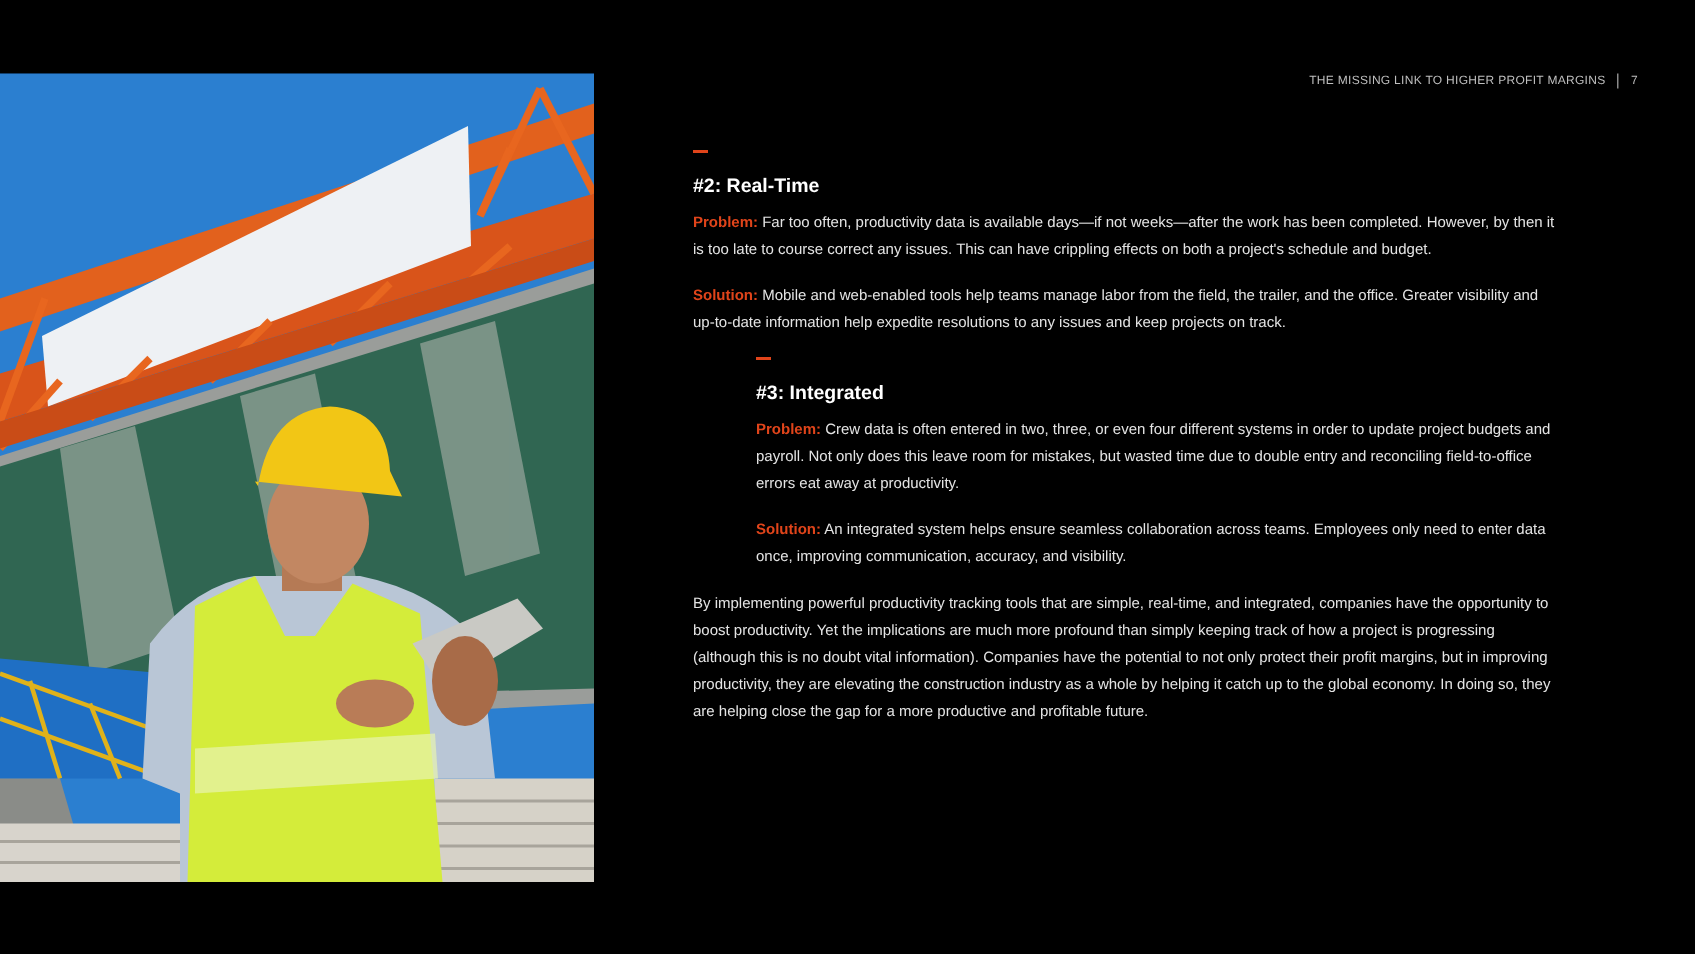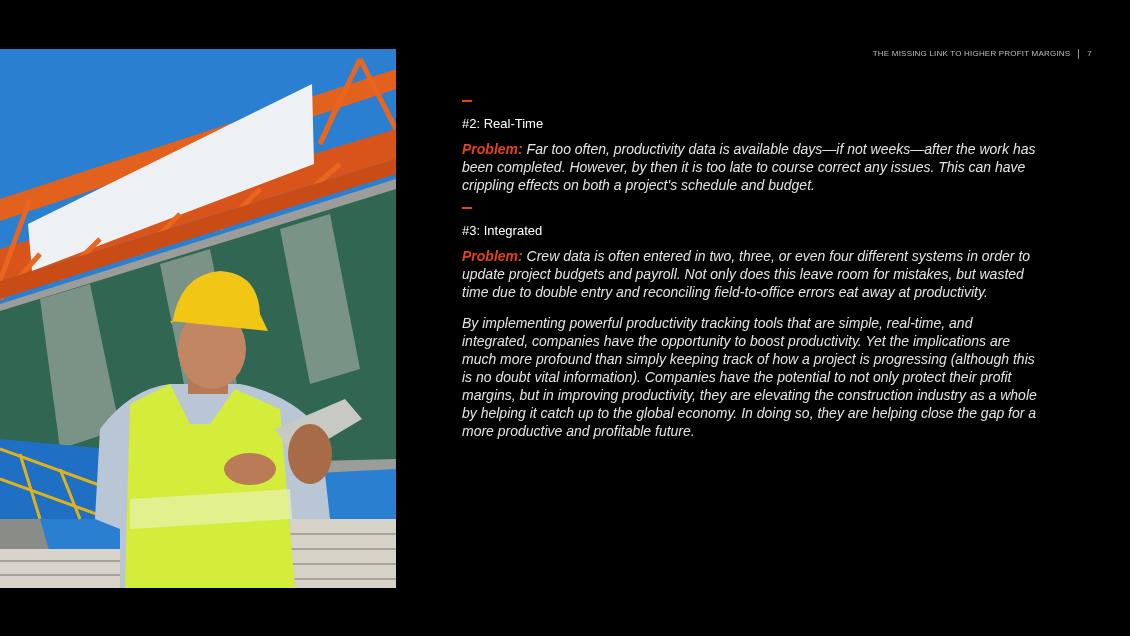--- a/index.html
+++ b/index.html
@@ -12,24 +12,24 @@
     background: linear-gradient(180deg, #1f6fc4 0%, #2a86d8 40%, #5aa3df 100%);
   }
   .photo svg { position: absolute; left: 0; top: 0; width: 396px; height: 539px; }
   .header {
     position: absolute; right: 38px; top: 49px; font-size: 8px; letter-spacing: 0.2px;
     color: #bfbfbf; display: flex; align-items: flex-start; gap: 8px;
   }
   .header .sep { width: 1px; height: 10px; background: #8a8a8a; }
   .content { position: absolute; left: 462px; top: 100px; width: 575px; }
   .dash { width: 10px; height: 2px; background: #e0441a; margin-bottom: 14px; }
-  h2 { font-size: 13px; font-weight: normal; color: #ffffff; margin: 0 0 9px 0; }
-  p { font-size: 14px; line-height: 18px; margin: 0 0 13px 0; color: #e4e4e4; font-style: italic; }
+  h2 { font-size: 13px; font-weight: bold; color: #ffffff; margin: 0 0 9px 0; }
+  p { font-size: 10px; line-height: 18px; margin: 0 0 13px 0; color: #e4e4e4; }
   .lbl { color: #e0441a; font-weight: bold; }
-  .section2 { margin-top: 2px; }
+  .section2 { margin-top: 2px; margin-left: 42px; }
 </style>
 </head>
 <body>
 
 <div class="photo">
   <svg viewBox="0 0 396 539" xmlns="http://www.w3.org/2000/svg">
 
     <rect x="0" y="0" width="396" height="539" fill="#2b7fd0"></rect>
 
     <polygon points="0,150 396,20 396,40 0,172" fill="#e2611d"></polygon>
@@ -101,22 +101,24 @@
   <span>THE MISSING LINK TO HIGHER PROFIT MARGINS</span>
   <span class="sep"></span>
   <span>7</span>
 </div>
 
 <div class="content">
   <div>
     <div class="dash"></div>
     <h2>#2: Real-Time</h2>
     <p><span class="lbl">Problem:</span><span> Far too often, productivity data is available days—if not weeks—after the work has been completed. However, by then it is too late to course correct any issues. This can have crippling effects on both a project's schedule and budget.</span></p>
+    <p><span class="lbl">Solution:</span><span> Mobile and web-enabled tools help teams manage labor from the field, the trailer, and the office. Greater visibility and up-to-date information help expedite resolutions to any issues and keep projects on track.</span></p>
   </div>
 
   <div class="section2">
     <div class="dash"></div>
     <h2>#3: Integrated</h2>
     <p><span class="lbl">Problem:</span><span> Crew data is often entered in two, three, or even four different systems in order to update project budgets and payroll. Not only does this leave room for mistakes, but wasted time due to double entry and reconciling field-to-office errors eat away at productivity.</span></p>
+    <p><span class="lbl">Solution:</span><span> An integrated system helps ensure seamless collaboration across teams. Employees only need to enter data once, improving communication, accuracy, and visibility.</span></p>
   </div>
 
   <p>By implementing powerful productivity tracking tools that are simple, real-time, and integrated, companies have the opportunity to boost productivity. Yet the implications are much more profound than simply keeping track of how a project is progressing (although this is no doubt vital information). Companies have the potential to not only protect their profit margins, but in improving productivity, they are elevating the construction industry as a whole by helping it catch up to the global economy. In doing so, they are helping close the gap for a more productive and profitable future.</p>
 </div>
 
 </body></html>

